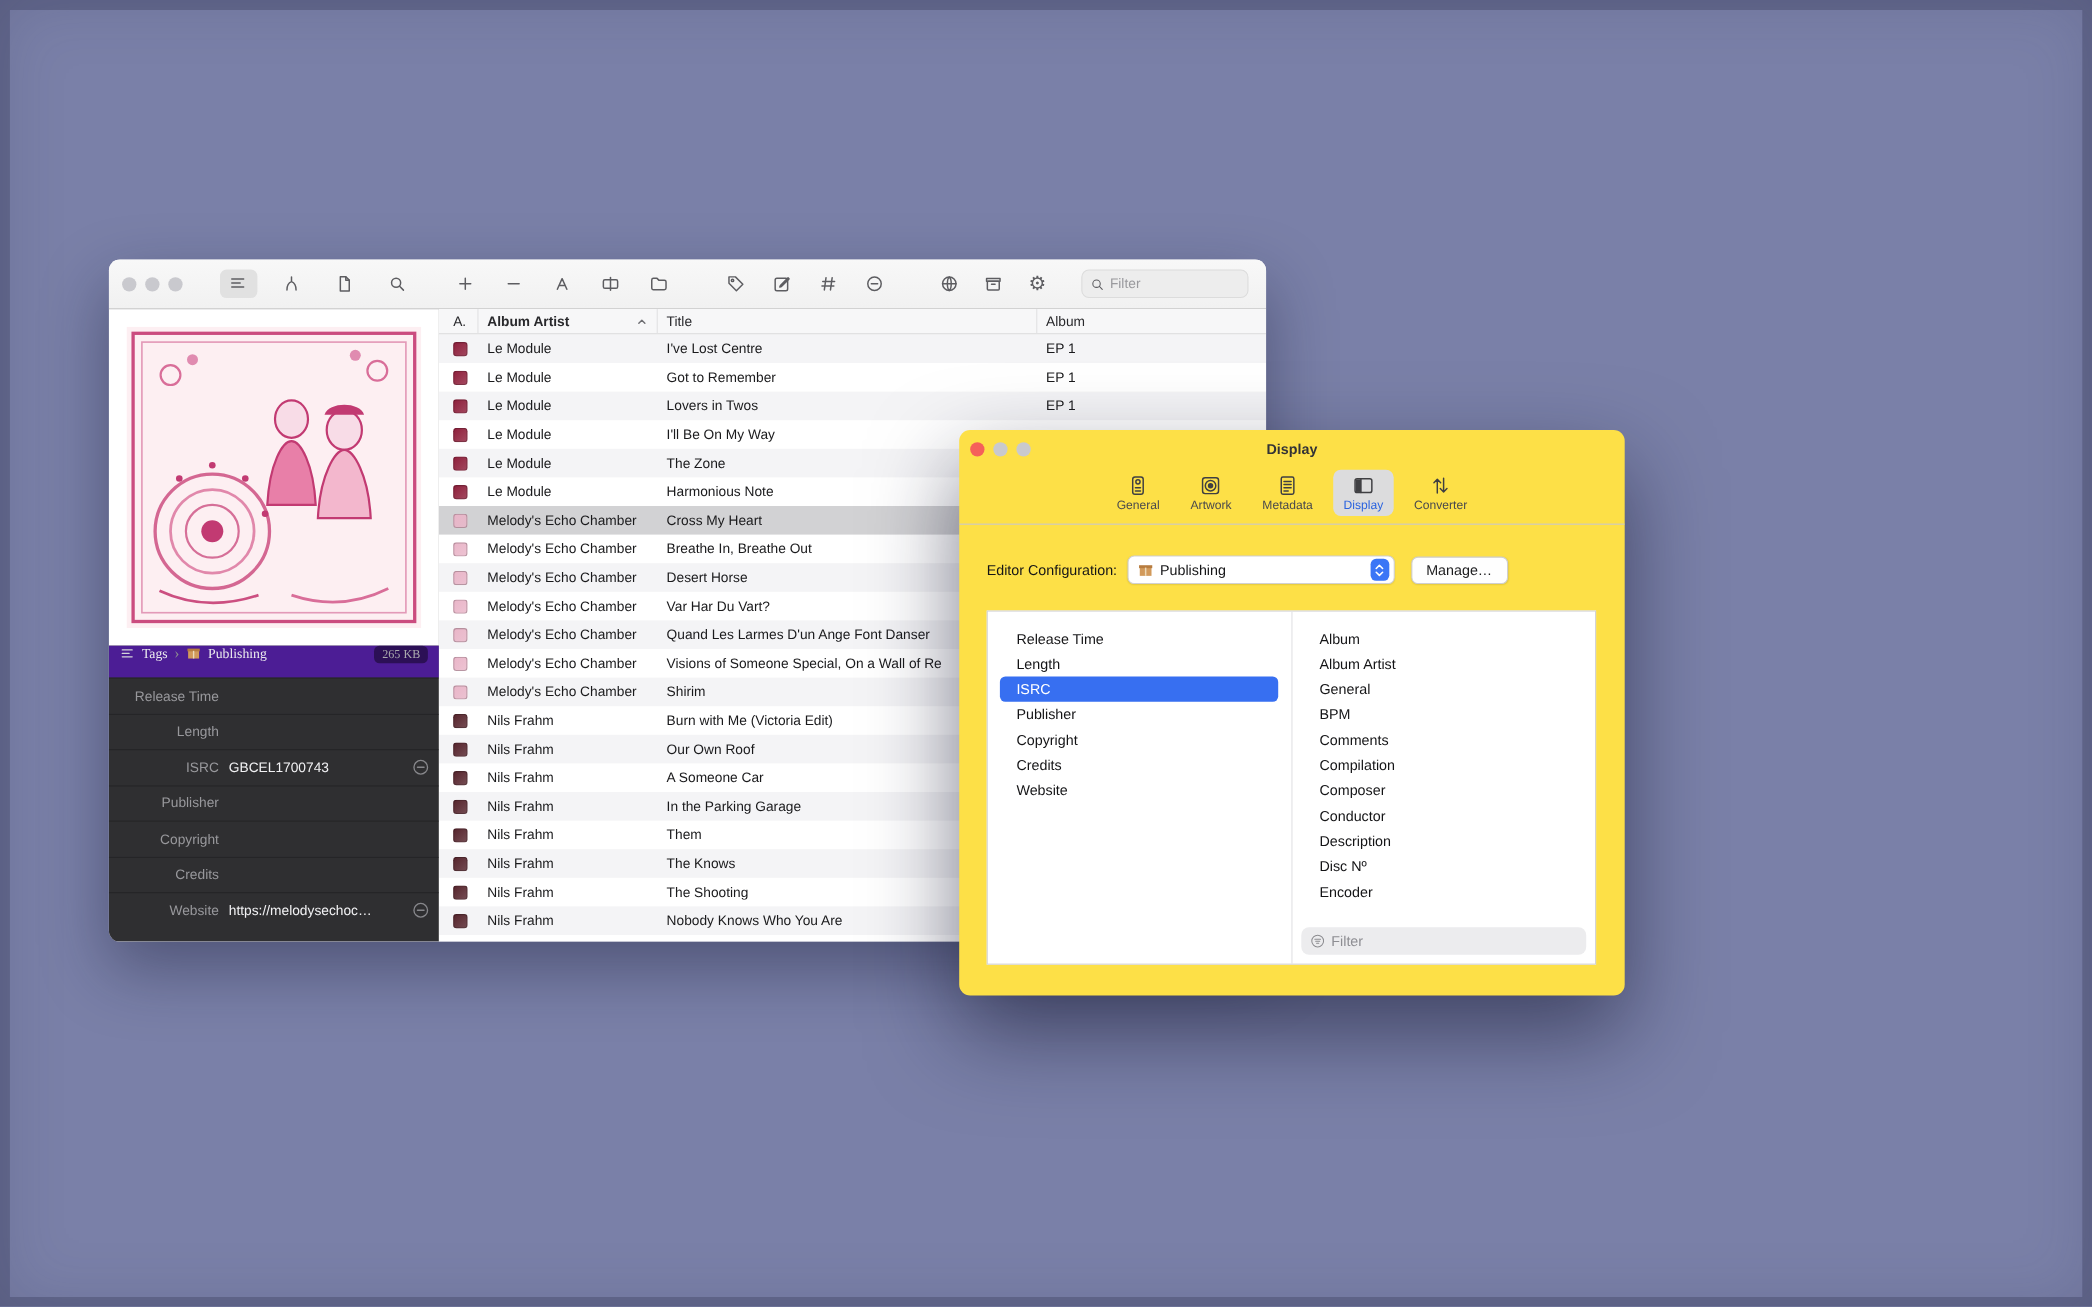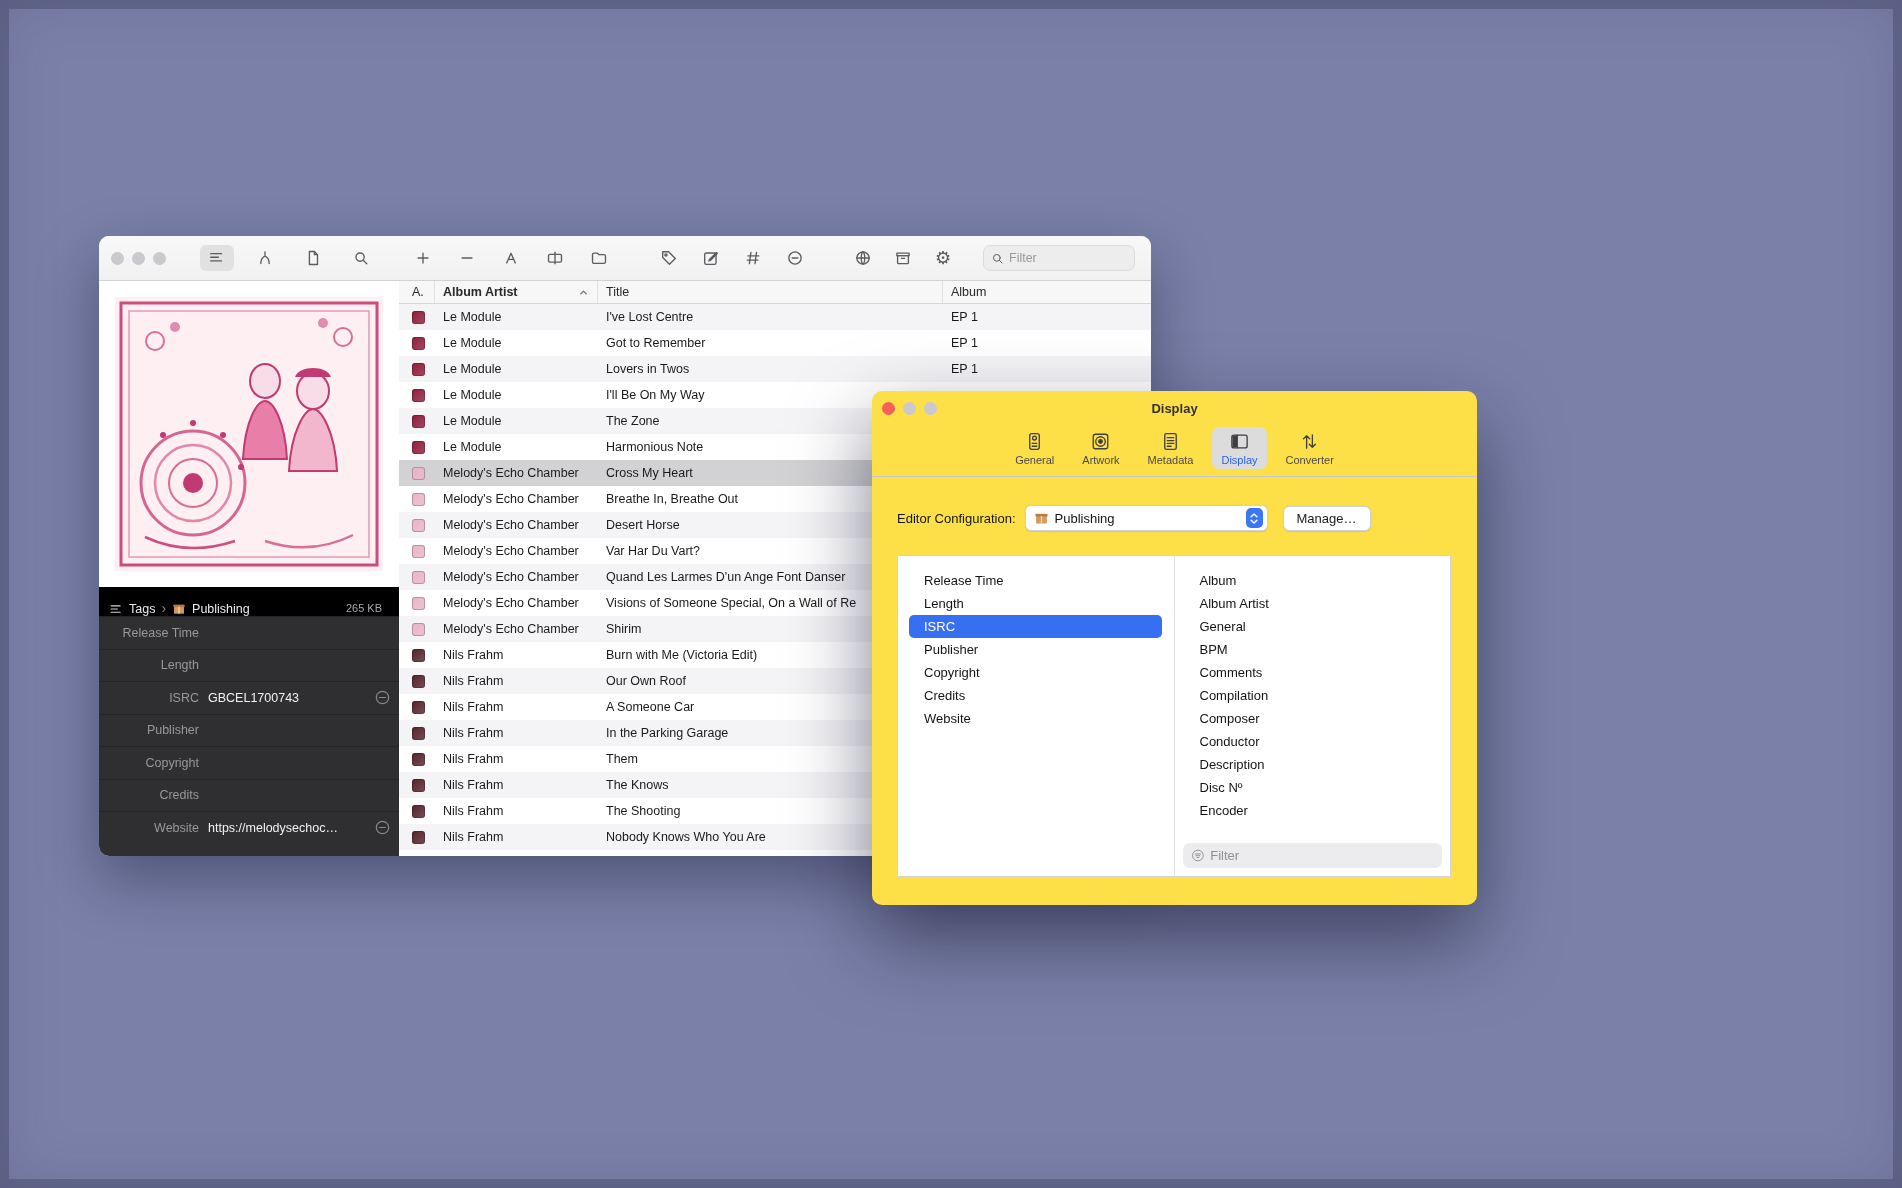--- a/index.html
+++ b/index.html
@@ -34,22 +34,22 @@
     border-radius:7px; display:flex; align-items:center; padding:0 7px; gap:5px; }
   .searchfield input { border:none; background:transparent; outline:none; width:100%; font-size:12.5px; color:#333;
     font-family:"Liberation Sans",sans-serif; }
   .searchfield input::placeholder { color:#9a9a9e; }
 
   .mbody { flex:1; display:flex; min-height:0; }
 
   
   .sidepanel { flex:0 0 300px; width:300px; background:#2f2f31; display:flex; flex-direction:column; }
   .artwork { height:306px; background:#fff; display:flex; align-items:center; justify-content:center; }
-  .crumb { height:29px; background:#000000; display:flex; align-items:flex-end; padding:0 10px; gap:6px;
-    color:#ececee; font-size:12.5px; }
+  .crumb { height:29px; background:#4c1d95; display:flex; align-items:flex-start; padding:0 10px; gap:6px;
+    color:#ececee; font-size:12.5px;font-family:Liberation Serif, serif; }
   .crumb .sep { color:#8c8c90; font-size:14px; }
   .badge { margin-left:auto; background:rgba(0,0,0,.42); color:#a9a9ad; font-size:11px; padding:2px 7px; border-radius:5px; }
   .srow { height:32.5px; display:flex; align-items:center; border-top:1px solid #252527; font-size:12.5px; padding-right:9px; }
   .slabel { flex:0 0 100px; width:100px; text-align:right; color:#98989c; }
   .sval { margin-left:9px; color:#f2f2f4; white-space:nowrap; overflow:hidden; flex:1; }
   .minus { width:15px; height:15px; flex:0 0 15px; }
 
   
   .tablewrap { flex:1; min-width:0; display:flex; flex-direction:column; background:#fff; }
   .thead { flex:0 0 23px; display:grid; grid-template-columns:36px 163px 345px 1fr; background:#f7f7f8;

